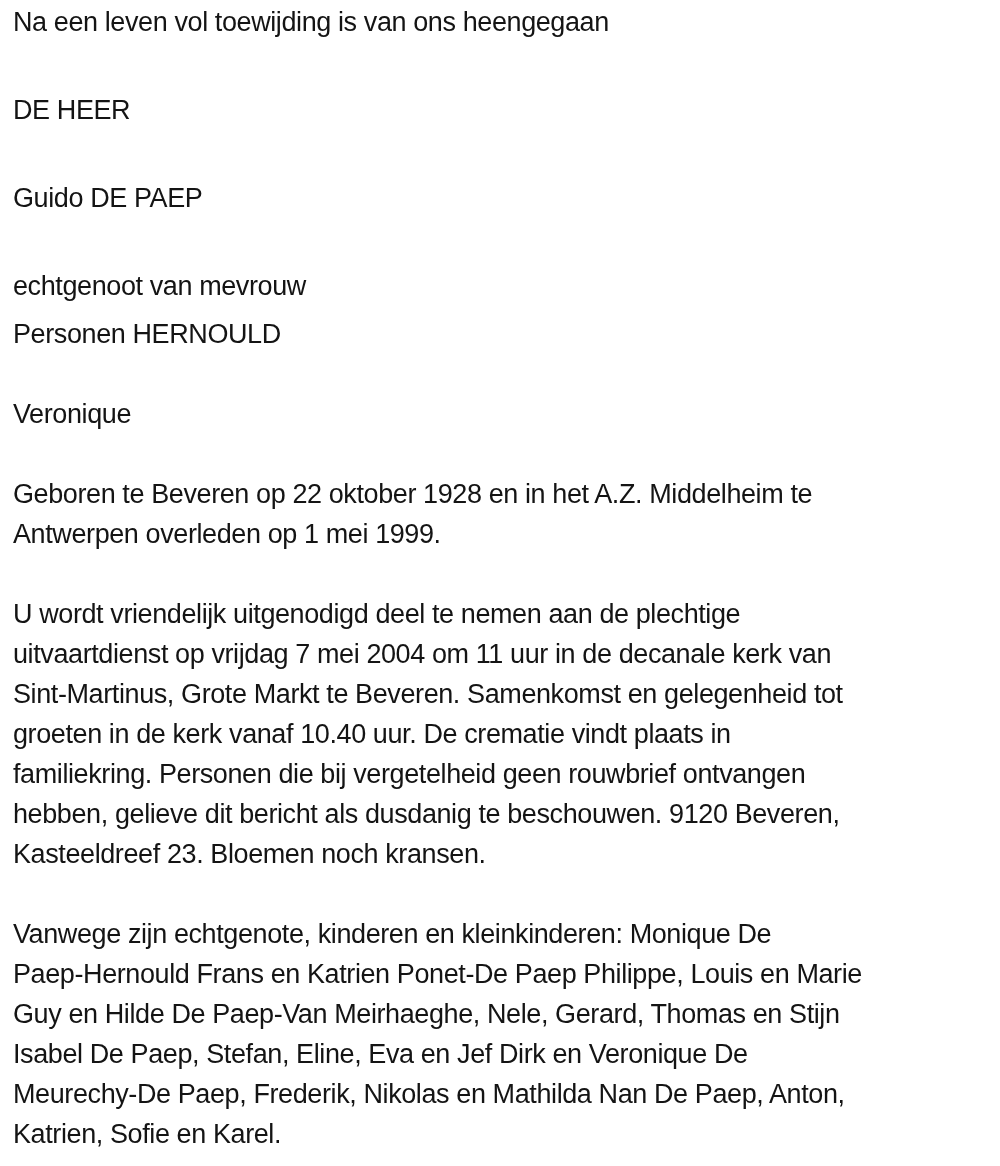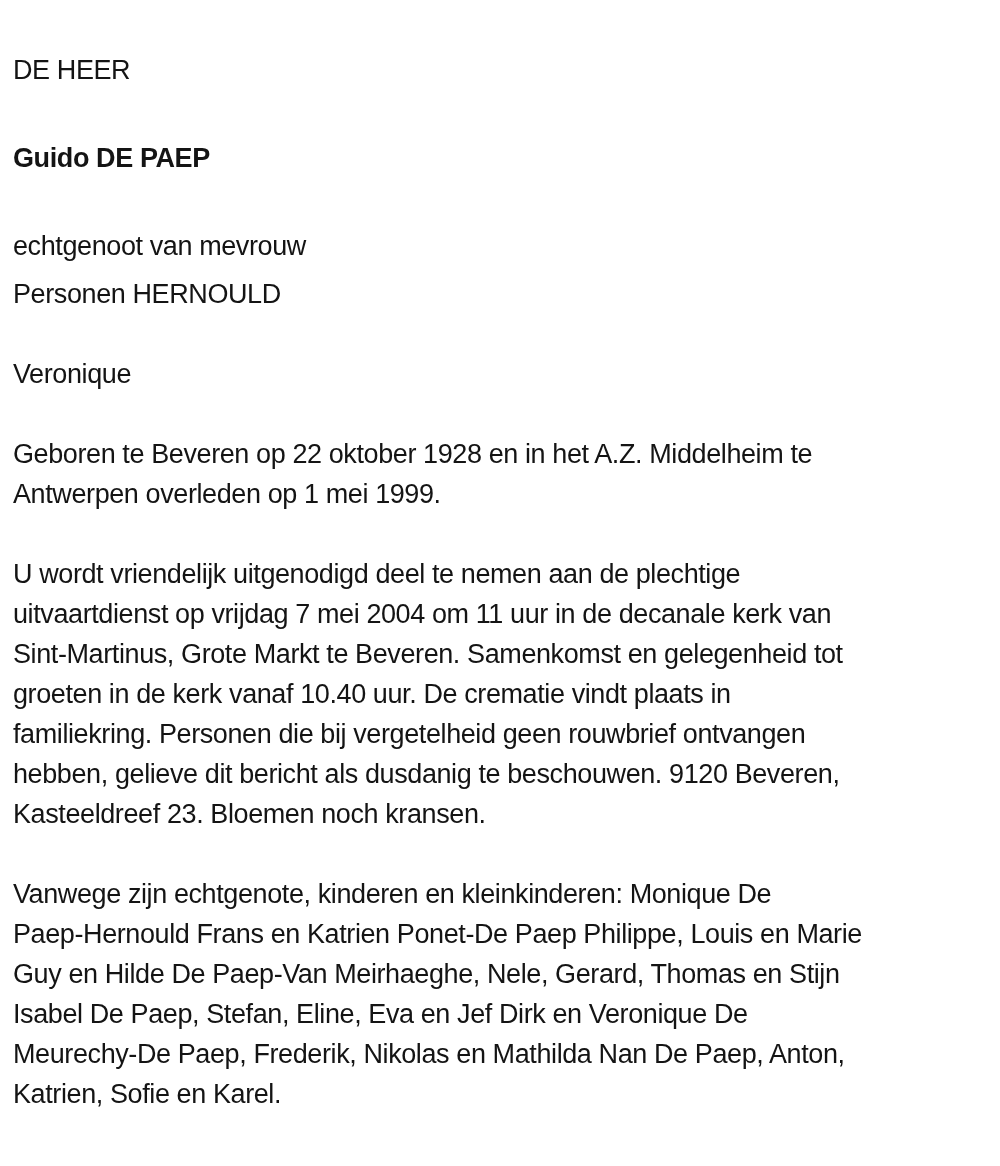--- a/index.html
+++ b/index.html
@@ -25,28 +25,29 @@
   }
   main.obituary p {
     margin: 0 0 40px 0;
     white-space: pre-line; 
   }
   main.obituary p.tight {
     margin-bottom: 8px;
     margin-top: 48px;
   }
   main.obituary p.bold {
-    font-weight: 700;
+    font-weight: 400;
   }
 </style>
 </head>
 <body>
 
 <main class="obituary">
 
+  <p>Na een leven vol toewijding is van ons heengegaan</p>
 
   <p class="tight">DE HEER</p>
 
   <p class="tight bold">Guido DE PAEP</p>
 
   <p class="tight">echtgenoot van mevrouw</p>
 
   <p>Personen HERNOULD</p>
 
   <p>Veronique</p>

